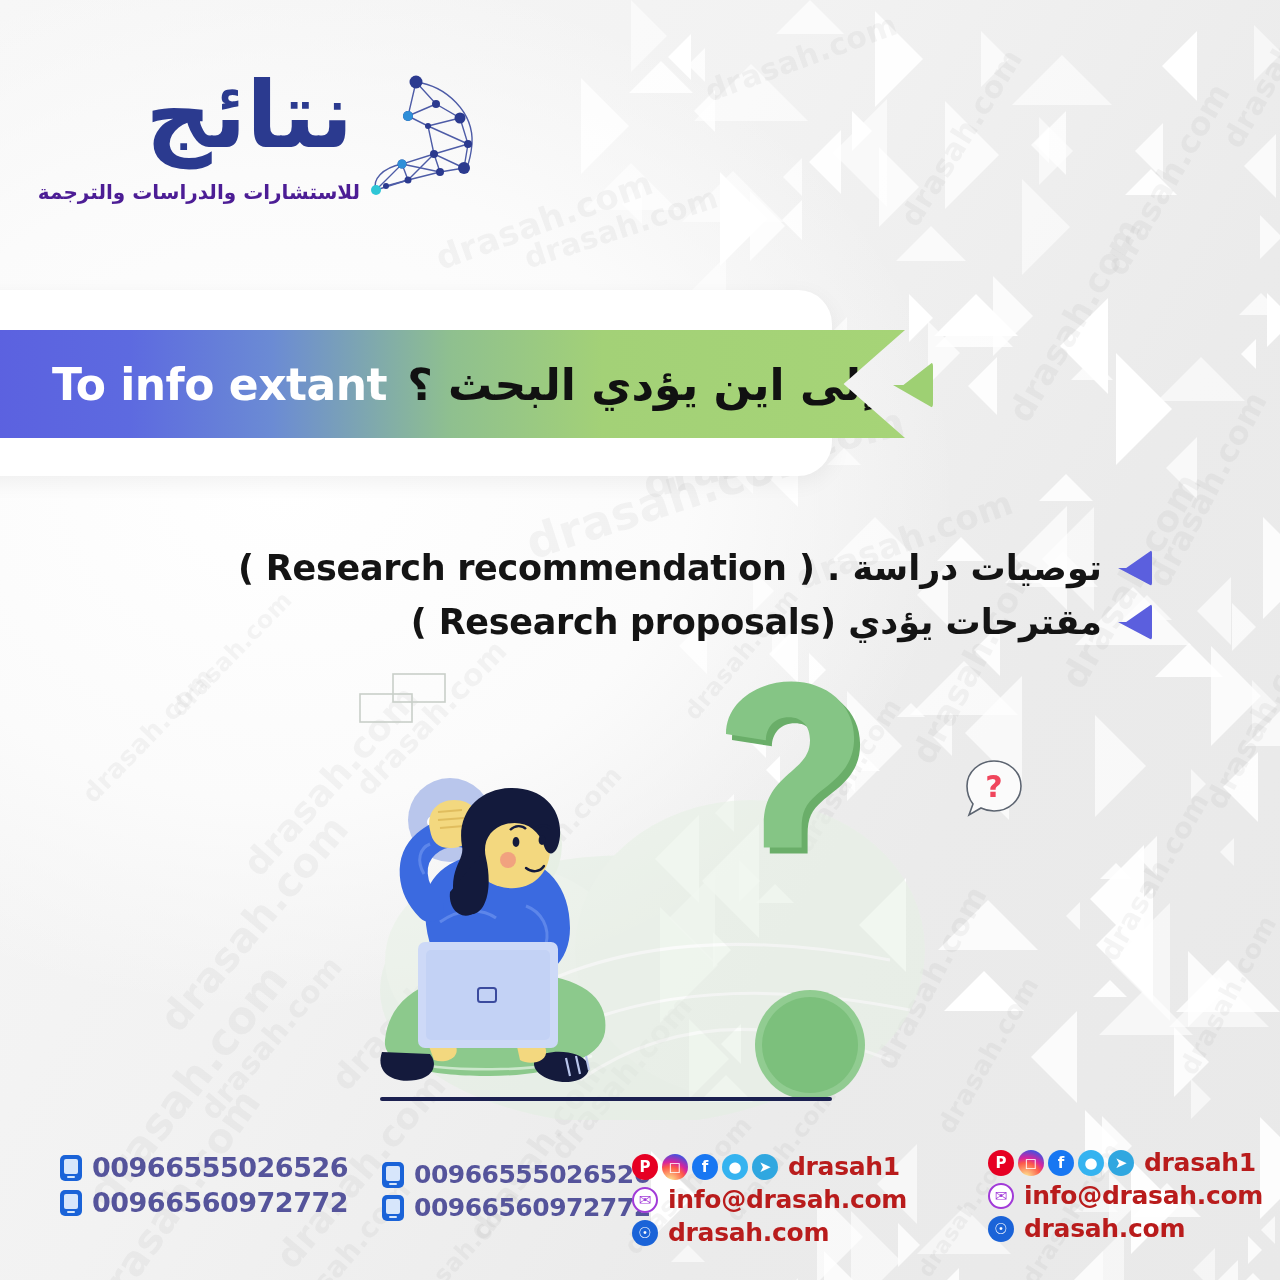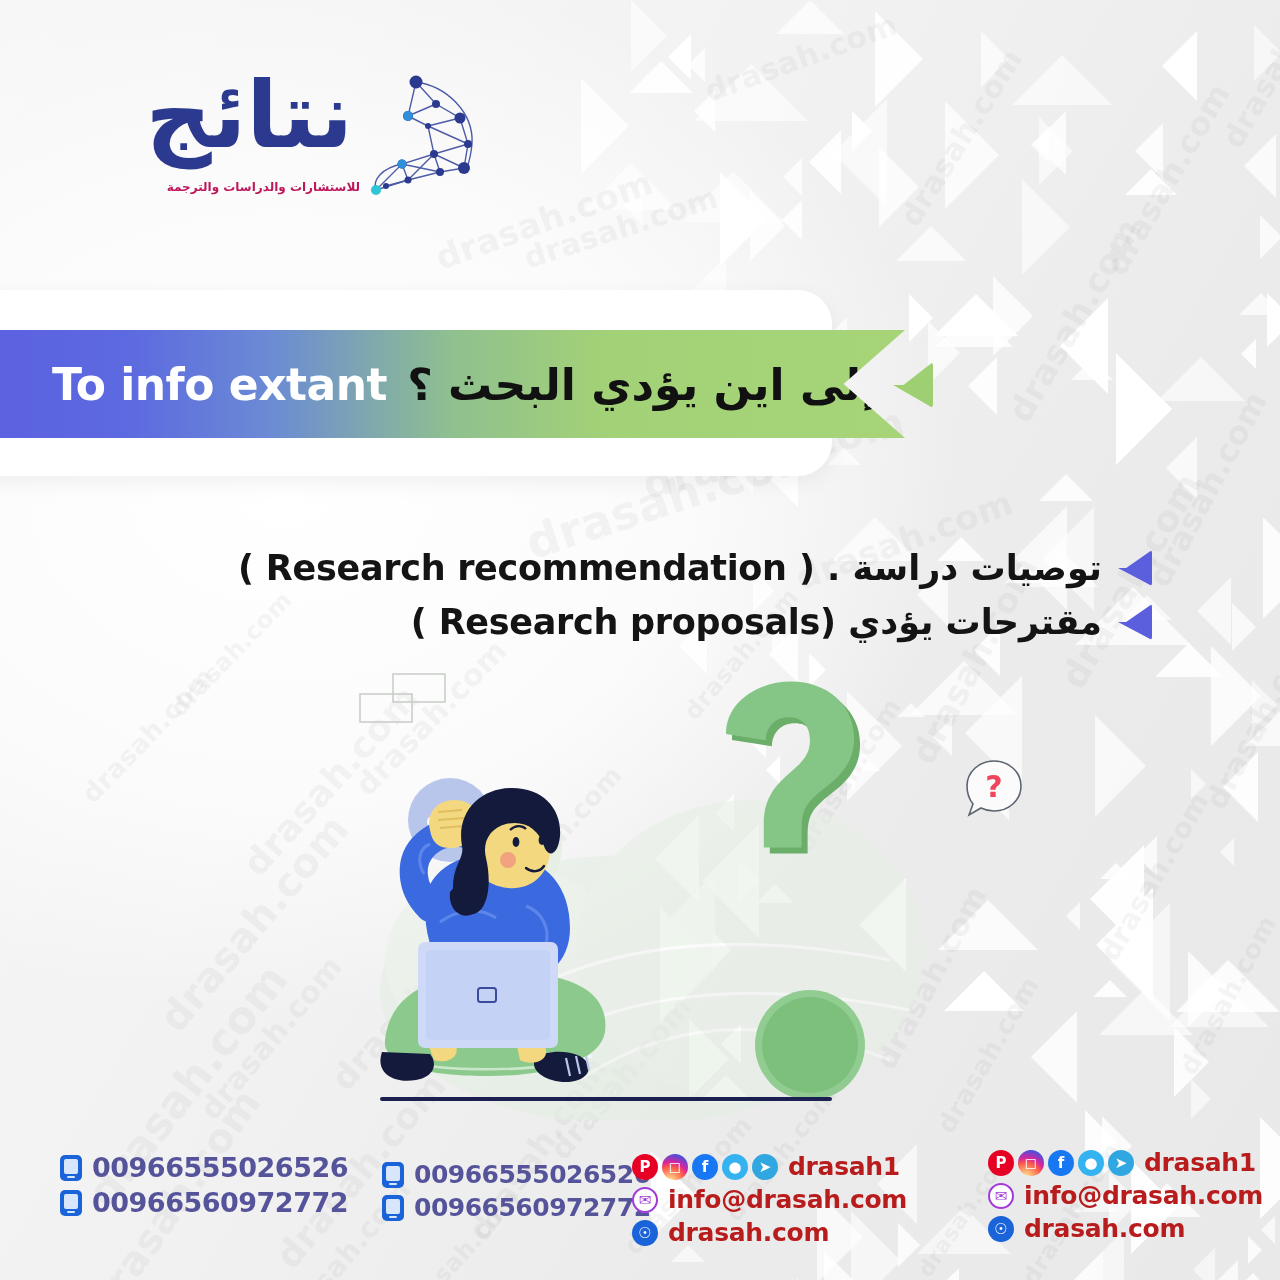--- a/index.html
+++ b/index.html
@@ -40,21 +40,21 @@
     position:absolute; left:148px; top:62px; width:360px; height:170px;
   }
   .logo-word{
     position:absolute; right:155px; top:8px;
     font-size:92px; font-weight:700; color:#2b3a8f;
     direction:rtl; line-height:1;
     letter-spacing:-2px;
   }
   .logo-sub{
     position:absolute; right:148px; top:118px;
-    font-size:12px; font-weight:700; color:#be185d;
+    font-size:20px; font-weight:700; color:#4c1d95;
     direction:rtl; white-space:nowrap;
   }
   .logo-net{ position:absolute; right:0px; top:6px; width:140px; height:140px; }
 
   
   .head-card{
     position:absolute; left:-40px; top:290px; width:872px; height:186px;
     background:#ffffff; border-radius:34px;
     box-shadow:0 6px 22px rgba(0,0,0,0.06);
   }

